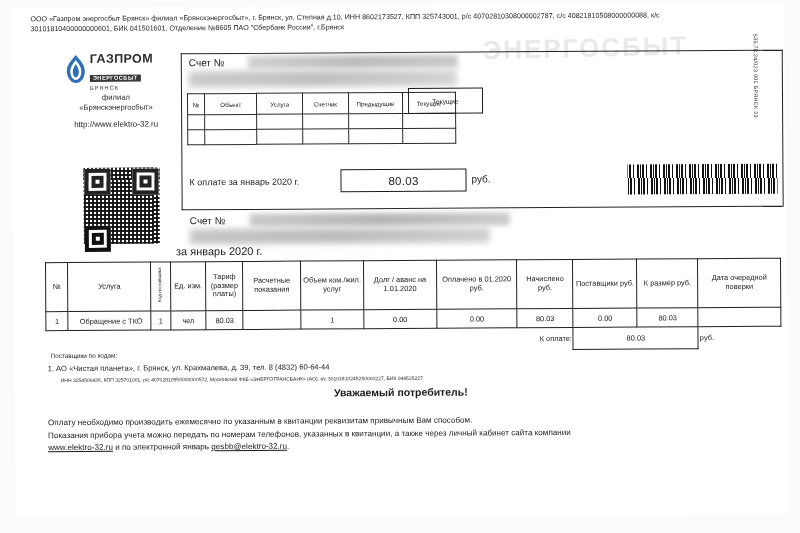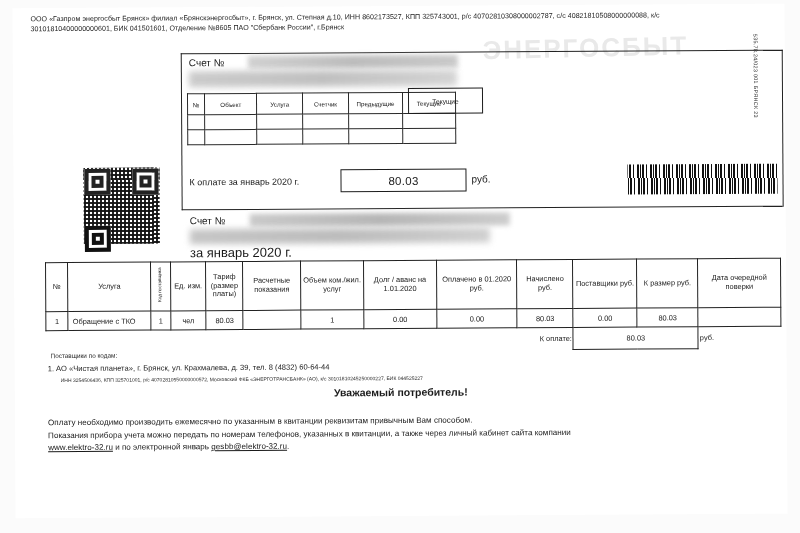--- a/index.html
+++ b/index.html
@@ -252,22 +252,22 @@
   }
   .redact4 {
     position: absolute;
     left: 176px; top: 222px;
     width: 300px; height: 15px;
     background: linear-gradient(90deg, #c6c6c6, #bcbcbc, #d0d0d0);
     filter: blur(3px);
   }
   .za-jan {
     position: absolute;
-    left: 176px; top: 238px;
-    font-size: 13px;
+    left: 162px; top: 238px;
+    font-size: 11px;
   }
 
   
   .main-table {
     position: absolute;
     left: 31px; top: 254px;
     width: 736px;
     border-collapse: collapse;
     font-size: 7.4px;
     text-align: center;
@@ -378,20 +378,39 @@
 
 <div class="page">
   <div class="paper">
 
     <div class="watermark">ЭНЕРГОСБЫТ</div>
 
     <div class="topreq">ООО «Газпром энергосбыт Брянск» филиал «Брянскэнергосбыт», г. Брянск, ул. Степная д.10, ИНН 8602173527, КПП 325743001, р/с 40702810308000002787, с/с 40821810508000000088, к/с 30101810400000000601, БИК 041501601, Отделение №8605 ПАО "Сбербанк России", г.Брянск</div>
 
     <div class="side-code">535.78.24/023 001 БРЯНСК 23</div>
 
+    <div class="logo-wrap">
+      <div class="logo-badge">
+        <svg class="flame" viewBox="0 0 24 30">
+          <path d="M12 1 C7 7 3 11 3 17 C3 24 7 29 12 29 C17 29 21 24 21 17 C21 11 17 7 12 1 Z" fill="#2f6fb5"></path>
+          <path d="M12 6 C9 10 6.5 13 6.5 17.5 C6.5 22 9 26 12 26 C15 26 17.5 22 17.5 17.5 C17.5 13 15 10 12 6 Z" fill="#ffffff"></path>
+          <path d="M12 10 C10.2 13 9 15 9 17.8 C9 21 10.4 23.5 12 23.5 C13.6 23.5 15 21 15 17.8 C15 15 13.8 13 12 10 Z" fill="#2f6fb5"></path>
+        </svg>
+        <div class="logo-text">
+          <div class="logo-gazprom">ГАЗПРОМ</div>
+          <div class="logo-energo">ЭНЕРГОСБЫТ</div>
+          <div class="logo-bryansk">БРЯНСК</div>
+        </div>
+      </div>
+      <div class="logo-sub">
+        <div>филиал</div>
+        <div>«Брянскэнергосбыт»</div>
+      </div>
+      <div class="logo-url">http://www.elektro-32.ru</div>
+    </div>
 
     <div class="qr"></div>
     <div class="qr-bl"></div>
 
     <div class="inv-top"></div>
     <div class="inv-top-line"></div>
 
     <div class="schet-label">Счет №</div>
     <div class="redact1"></div>
     <div class="redact2"></div>
@@ -452,21 +471,21 @@
         <th style="width:62px">Объем ком./жил. услуг</th>
         <th style="width:72px">Долг / аванс на 1.01.2020</th>
         <th style="width:80px">Оплачено в 01.2020 руб.</th>
         <th style="width:54px">Начислено руб.</th>
         <th style="width:62px">Поставщики руб.</th>
         <th style="width:60px">К размер руб.</th>
         <th style="width:82px">Дата очередной поверки</th>
       </tr>
       <tr>
         <td>1</td>
-        <td style="text-align:left;padding-left:4px">Обращение с ТКО</td>
+        <td style="text-align:center;padding-left:4px">Обращение с ТКО</td>
         <td>1</td>
         <td>чел</td>
         <td>80.03</td>
         <td></td>
         <td>1</td>
         <td>0.00</td>
         <td>0.00</td>
         <td>80.03</td>
         <td>0.00</td>
         <td>80.03</td>

